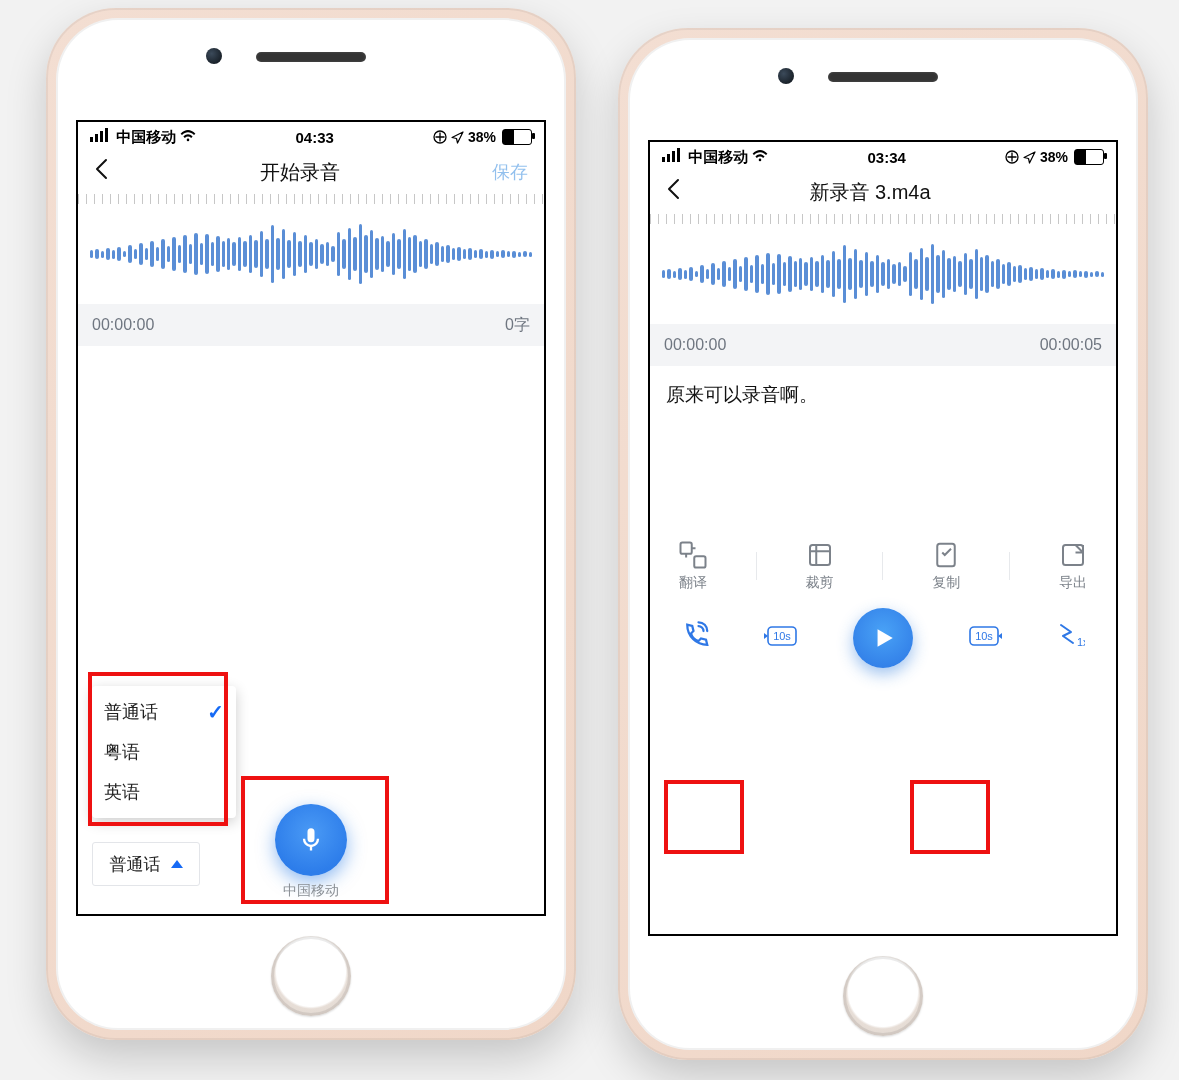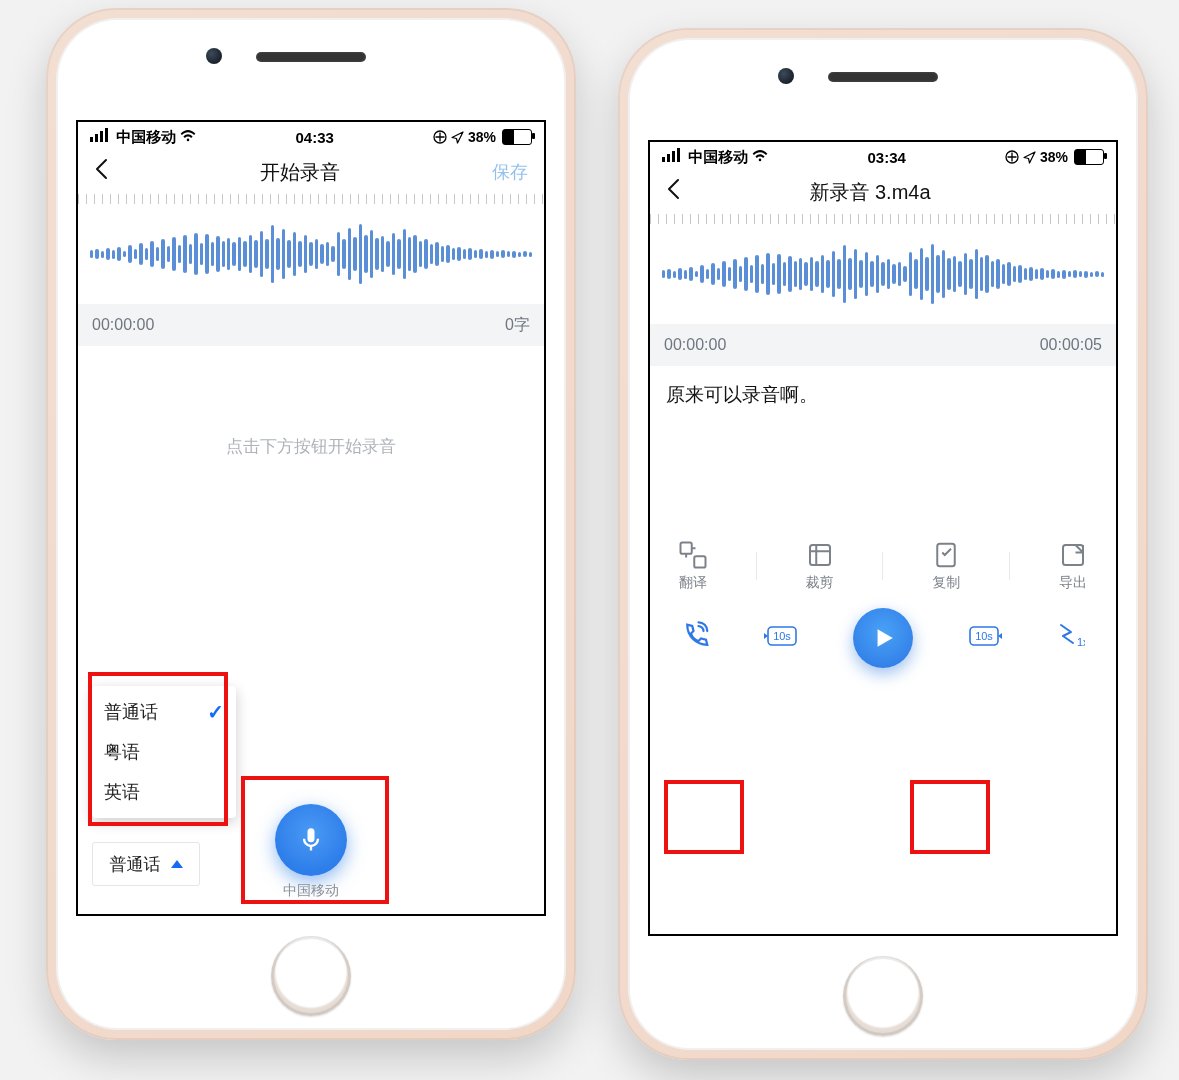--- a/index.html
+++ b/index.html
@@ -198,23 +198,20 @@
           <i style="height: 6px;"></i>
           <i style="height: 7px;"></i>
           <i style="height: 5px;"></i>
           <i style="height: 6px;"></i>
           <i style="height: 5px;"></i>
         </div>
       <div class="metabar">
         <span>00:00:00</span>
         <span>0字</span>
       </div>
-      <div style="height:200px;display:flex;align-items:center;justify-content:center;">
-        <span class="prompt">点击下方按钮开始录音</span>
-      </div>
 
       <div class="lang-pop">
         <div class="row">
           <span>普通话</span>
           <span class="check">✓</span>
         </div>
         <div class="row">
           <span>粤语</span>
         </div>
         <div class="row">

